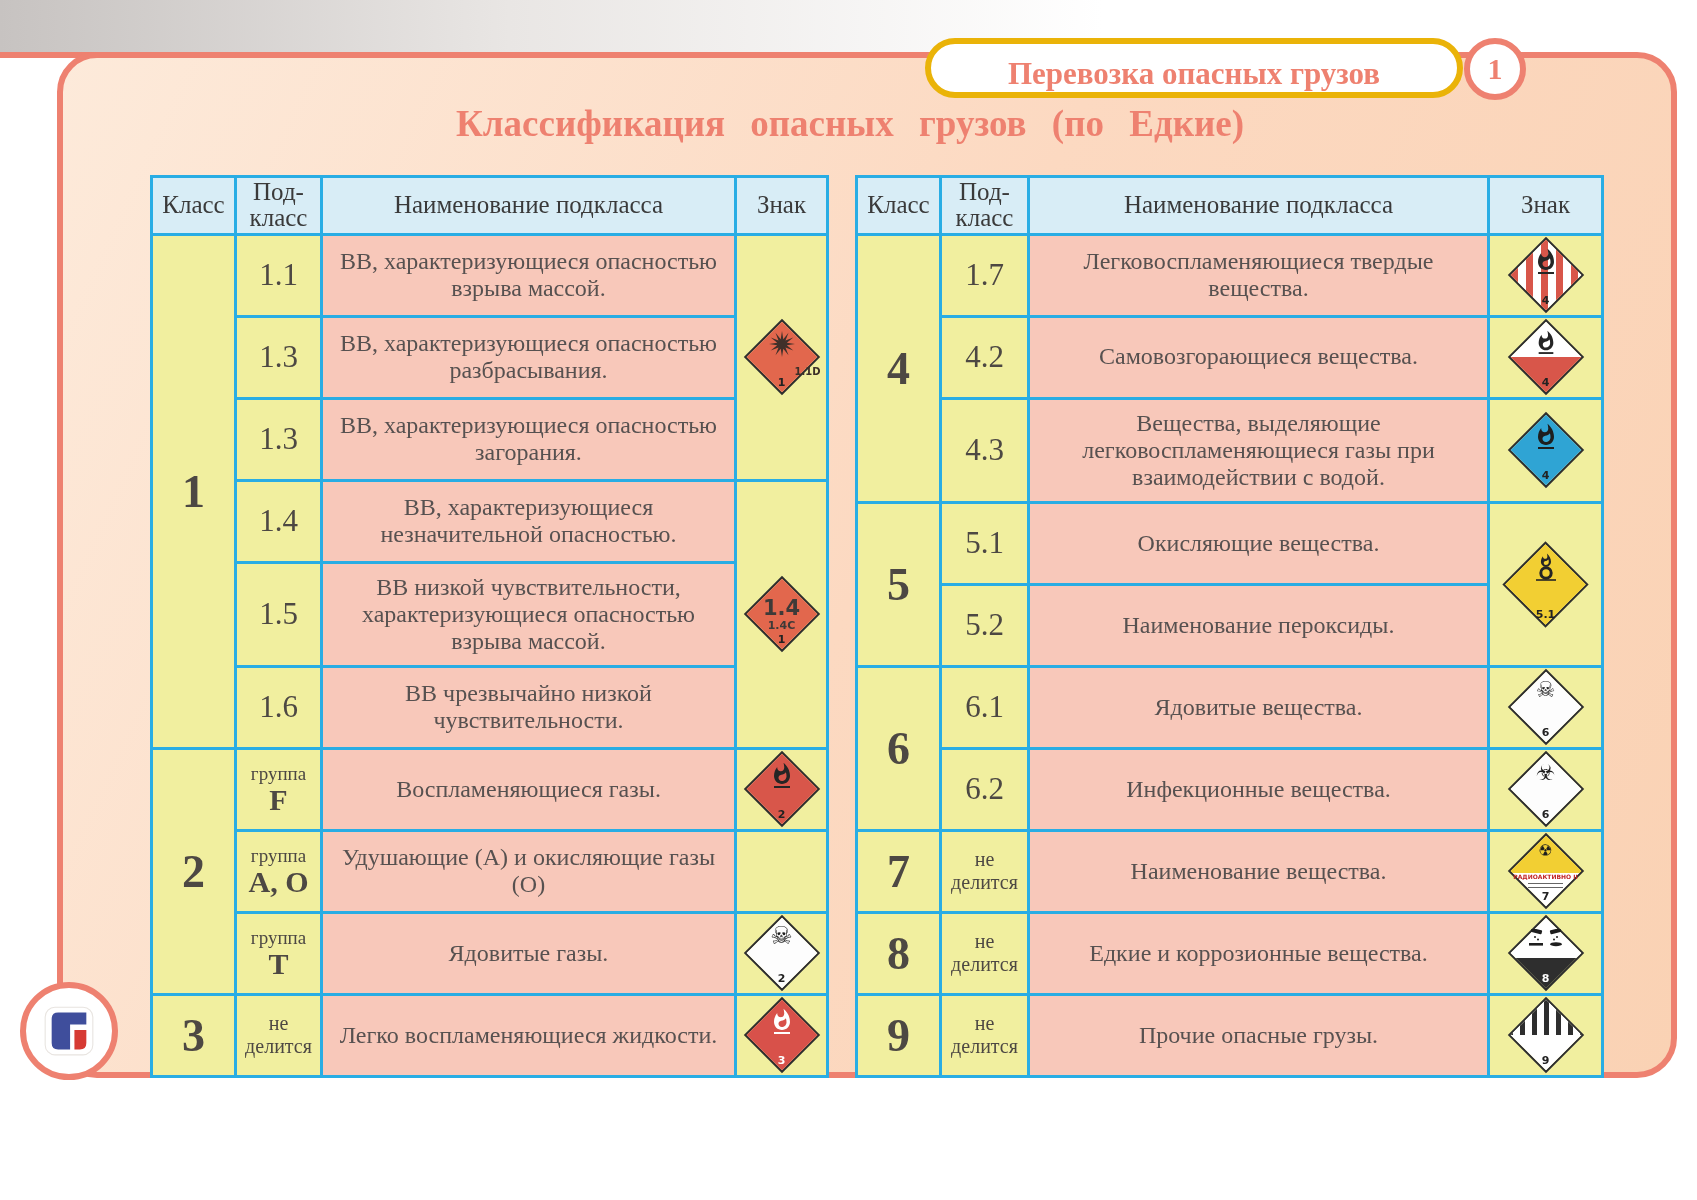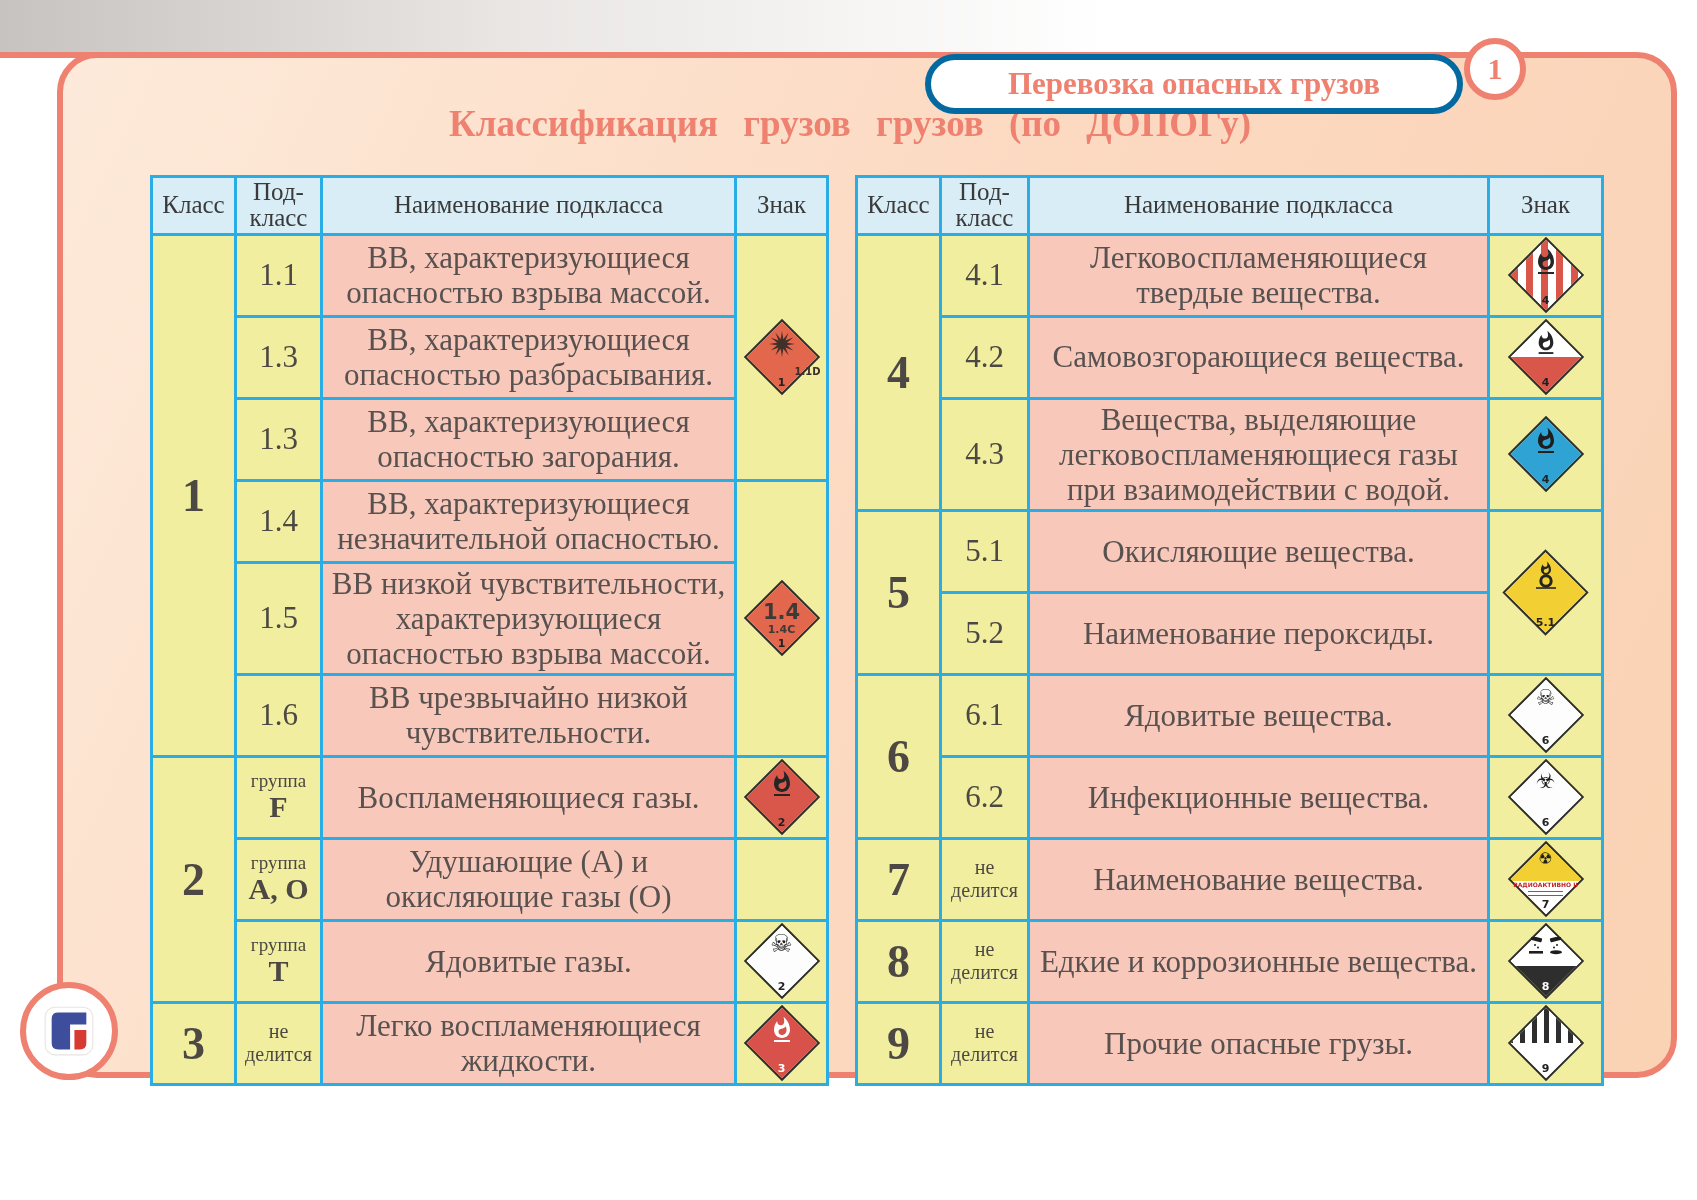--- a/index.html
+++ b/index.html
@@ -7,23 +7,23 @@
     width:1697px;height:1200px;position:relative;background:#fff;
     font-family:"Liberation Serif",serif;overflow:hidden;
   }
   
   .band{position:absolute;left:0;top:0;width:1697px;height:54px;
     background:linear-gradient(to right,#c7c3c1 0%,#e9e6e4 30%,#ffffff 65%);}
   .rule{position:absolute;left:0;top:52px;width:942px;height:6px;background:#ee8170;}
   .frame{position:absolute;left:57px;top:52px;width:1620px;height:1026px;
     border:6px solid #ee8170;border-radius:40px;box-sizing:border-box;
     background:linear-gradient(115deg,#fdeada 0%,#fcd9c1 50%,#fad2b4 100%);}
-  .pill{position:absolute;left:925px;top:54px;width:538px;height:60px;background:#fff;
-    border:6px solid #0369a1;border-radius:34px;box-sizing:border-box;z-index:4;
-    display:flex;align-items:center;justify-content:center;}
+  .pill{position:absolute;left:925px;top:38px;width:538px;height:60px;background:#fff;
+    border:6px solid #eab308;border-radius:34px;box-sizing:border-box;z-index:4;
+    display:flex;align-items:flex-end;justify-content:center;}
   .pill-label{font-size:31px;font-weight:bold;color:#ee8170;white-space:nowrap;}
   .badge{position:absolute;left:1464px;top:38px;width:62px;height:62px;background:#fff;
     border:6px solid #ee8170;border-radius:50%;box-sizing:border-box;z-index:5;
     display:flex;align-items:center;justify-content:center;
     font-size:30px;font-weight:bold;color:#ee8170;}
   .title{position:absolute;left:100px;top:102px;width:1500px;text-align:center;z-index:3;
     font-size:37px;font-weight:bold;color:#ee8170;word-spacing:16px;}
   
   .logo{position:absolute;left:20px;top:982px;width:98px;height:98px;background:#fff;
     border:6px solid #ee8170;border-radius:50%;box-sizing:border-box;z-index:6;
@@ -35,21 +35,21 @@
   .htable th{background:#d8edf6;font-weight:normal;font-size:25px;color:#3a3a3a;
     height:56px;line-height:1.05;}
   .pre{white-space:pre-line;}
   tr.body{height:82px;}
   td.c-class{background:#f1ef9f;font-size:46px;font-weight:bold;color:#4d4843;}
   td.c-sub{background:#f1ef9f;color:#4d4843;}
   .sub-num{font-size:31px;font-weight:normal;}
   .sub-pre{display:block;font-size:19px;line-height:1.05;text-align:center;}
   .sub-letter{display:block;font-size:30px;font-weight:bold;line-height:1.05;}
   .sub-small{font-size:20px;white-space:pre-line;line-height:1.15;display:block;}
-  td.c-name{background:#f8c8ba;font-size:31px;color:#575150;padding:2px 8px;line-height:1.13;}
+  td.c-name{background:#f8c8ba;font-size:24px;color:#575150;padding:10px 8px;line-height:1.13;}
   td.c-sign{background:#f1ef9f;padding:0;}
   .t-left{left:150px;top:175px;width:676px;}
   .t-right{left:855px;top:175px;width:746px;}
   
   .placard{position:relative;width:78px;height:78px;margin:0 auto;
     font-family:"DejaVu Sans",sans-serif;}
   .placard.lg{width:88px;height:88px;}
   .pl-d{position:absolute;left:50%;top:50%;width:54px;height:54px;margin:-27px 0 0 -27px;
     transform:rotate(45deg);overflow:hidden;border:2px solid #2e2e2e;box-sizing:border-box;}
   .placard.lg .pl-d{width:61px;height:61px;margin:-30.5px 0 0 -30.5px;}
@@ -93,21 +93,21 @@
 </head>
 <body>
 
 <div class="band"></div>
 <div class="rule"></div>
 <div class="frame"></div>
 <div class="pill">
   <span class="pill-label">Перевозка опасных грузов</span>
 </div>
 <div class="badge">1</div>
-<div class="title">Классификация грузов грузов (по ДОПОГу)</div>
+<div class="title">Классификация опасных грузов (по Едкие)</div>
 
 <table class="htable t-left">
   <colgroup>
       <col style="width:84px">
       <col style="width:86px">
       <col style="width:414px">
       <col style="width:92px">
     </colgroup>
   <tbody>
       <tr>
@@ -245,21 +245,21 @@
   <tbody>
       <tr>
     <th>Класс</th>
     <th class="pre">Под-
 класс</th>
     <th>Наименование подкласса</th>
     <th>Знак</th>
   </tr>
   <tr class="body">
     <td class="c-class" rowspan="3">4</td>
-    <td class="c-sub"><span class="sub-num">4.1</span></td>
+    <td class="c-sub"><span class="sub-num">1.7</span></td>
     <td class="c-name">Легковоспламеняющиеся твердые вещества.</td>
     <td class="c-sign">
       <div class="placard">
         <div class="pl-d">
               <div class="pl-fill pf-stripes"></div>
             </div>
         <svg class="pl-g g-flame" width="24" height="27" viewBox="0 0 24 27">
               <g fill="#252525">
                 <path d="M13.5 .67s.74 2.65.74 4.8c0 2.06-1.35 3.73-3.41 3.73-2.07 0-3.63-1.67-3.63-3.73l.03-.36C5.21 7.51 4 10.62 4 14c0 4.42 3.58 8 8 8s8-3.58 8-8C20 8.61 17.41 3.8 13.5 .67zM11.71 19c-1.78 0-3.22-1.4-3.22-3.14 0-1.62 1.05-2.76 2.81-3.12 1.77-.36 3.6-1.21 4.62-2.58.39 1.29.59 2.65.59 4.04 0 2.65-2.15 4.8-4.8 4.8z"></path>
                 <rect x="4" y="24" width="16" height="2"></rect>

